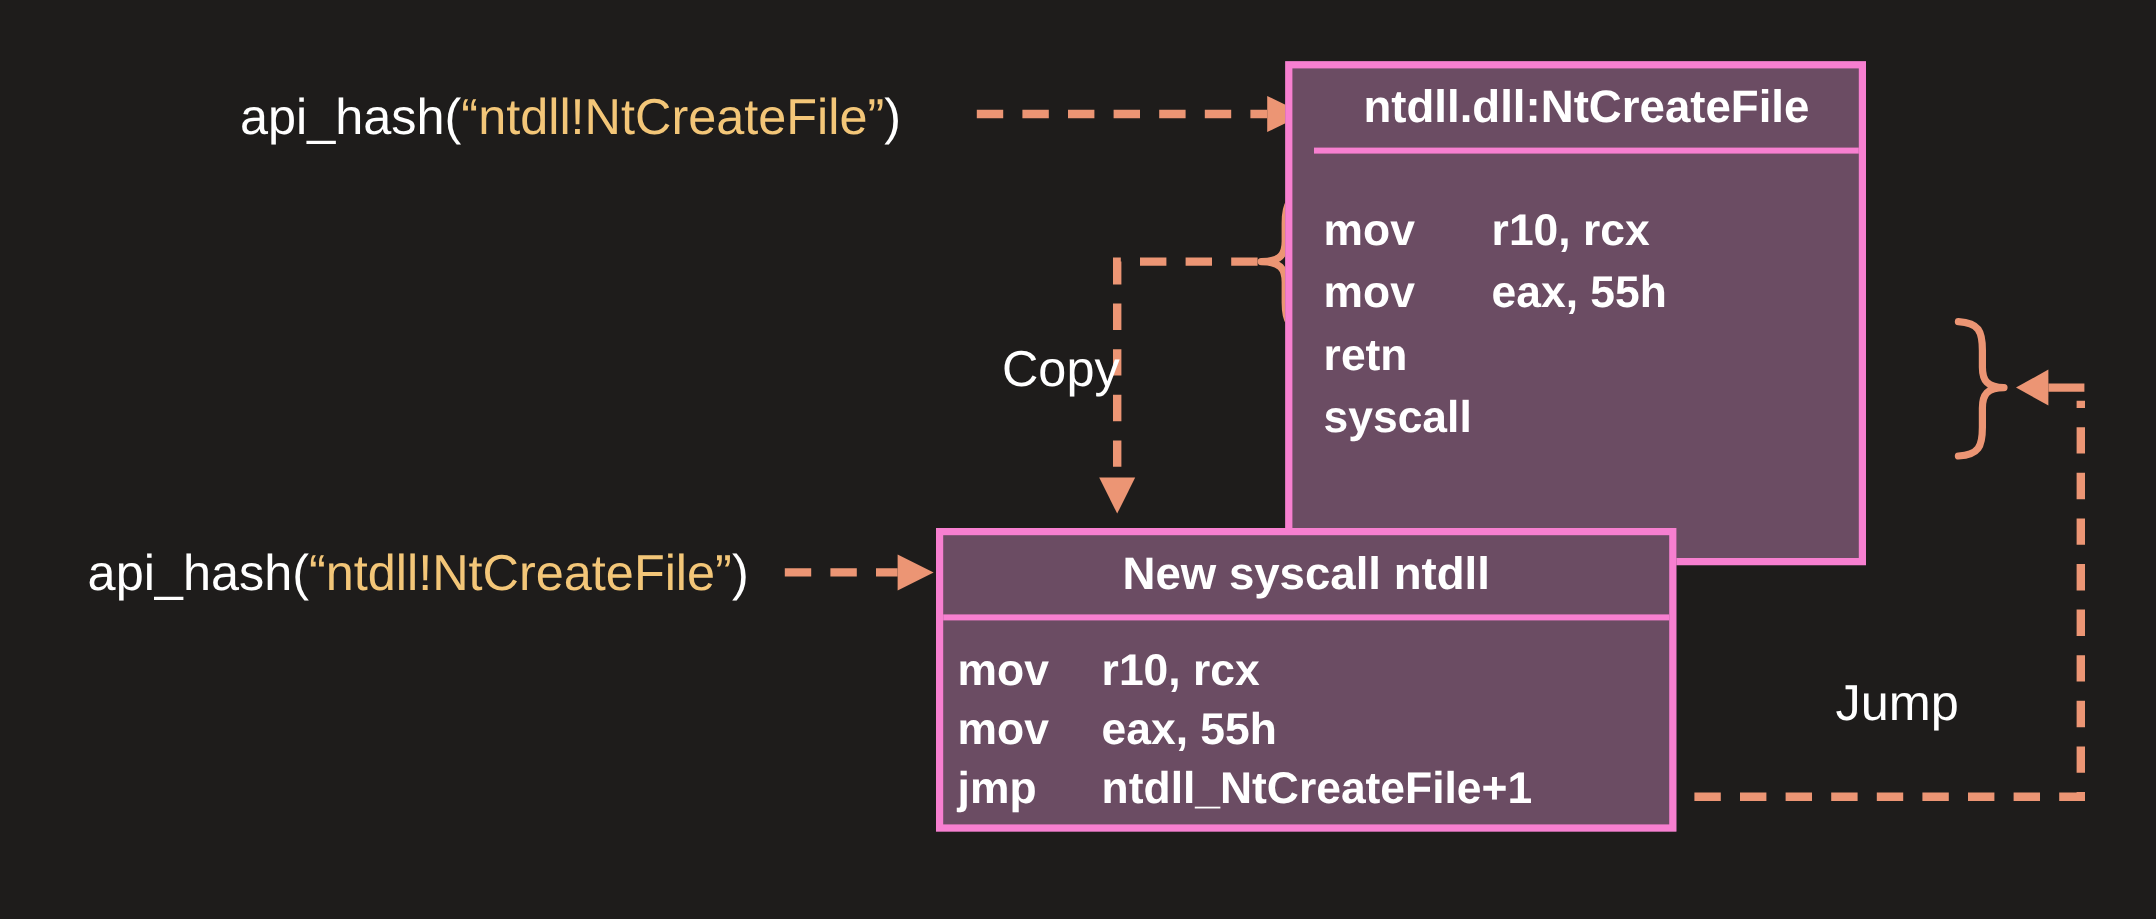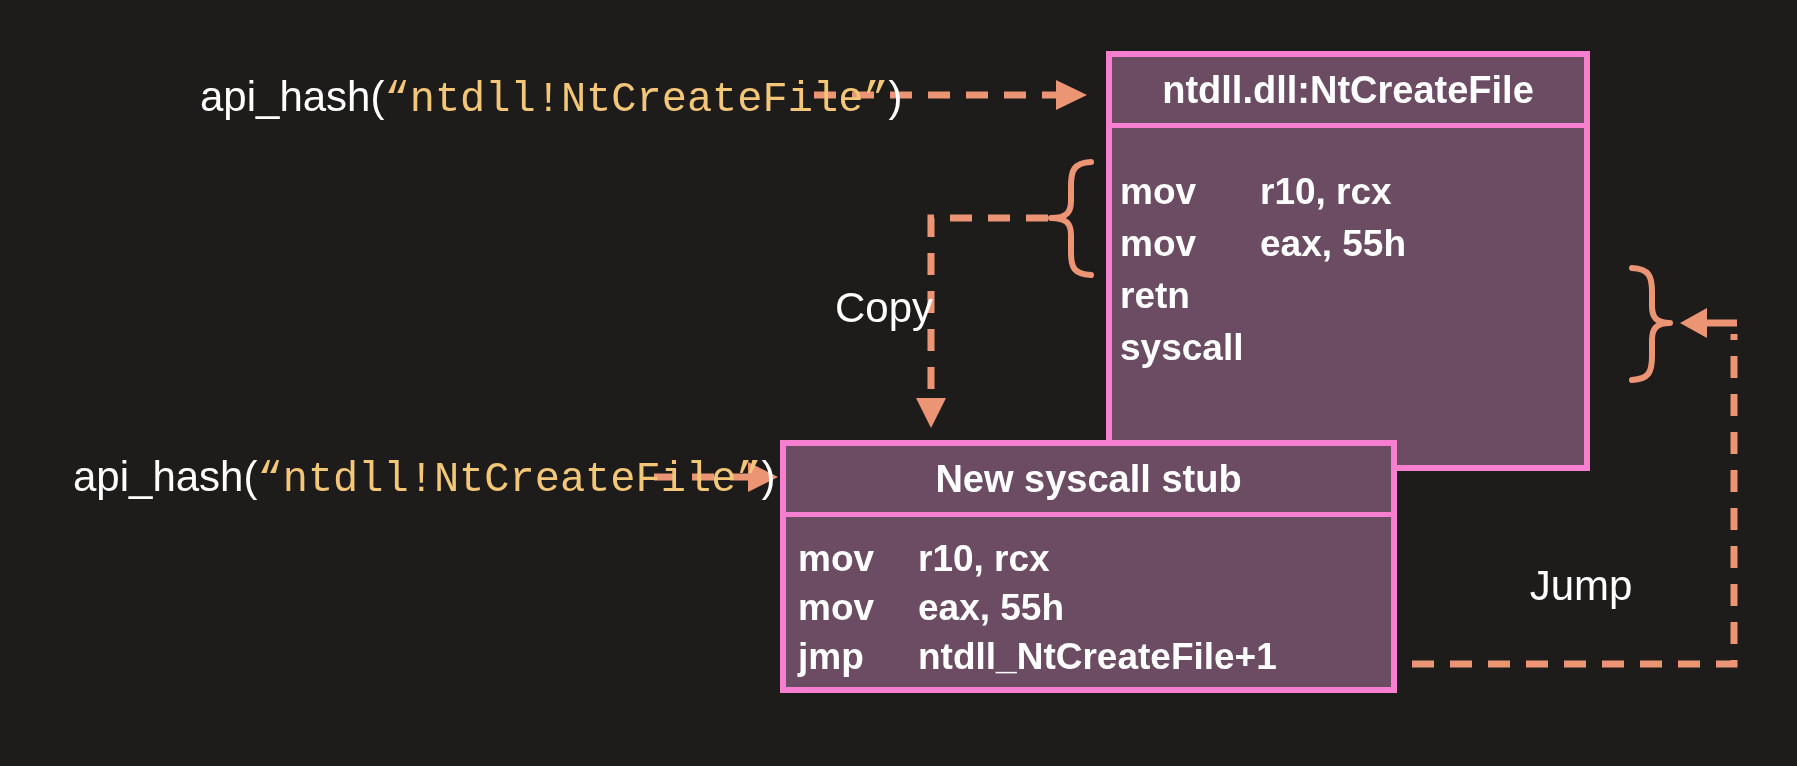--- a/index.html
+++ b/index.html
@@ -49,21 +49,20 @@
     color: var(--c-text, #ffffff);
     font-size: 42px;
     white-space: nowrap;
     transform: translateY(-50%);
   }
   .label.centered {
     transform: translate(-50%, -50%);
   }
   .label .arg {
     color: var(--c-hash, #f3c678);
-    font-family: Liberation Mono, monospace;
   }
   .box {
     position: absolute;
     background: var(--c-fill, #6b4c63);
     border: 6px solid var(--c-border, #f77fd0);
     box-sizing: border-box;
     color: var(--c-text, #ffffff);
   }
   .box-header {
     height: 66px;
@@ -118,21 +117,21 @@
   </svg>
 
   <div class="label" style="left:200px; top:98px;"><span>api_hash(</span><span class="arg">“ntdll!NtCreateFile”</span><span>)</span></div>
 
   <div class="label" style="left:73px; top:478px;"><span>api_hash(</span><span class="arg">“ntdll!NtCreateFile”</span><span>)</span></div>
 
   <div class="label centered" style="left:884px; top:308px;">Copy</div>
 
   <div class="label centered" style="left:1581px; top:586px;">Jump</div>
 
-  <div class="box" style="left:1106px; top:51px; width:484px; height:420px;">
+  <div class="box" style="left:1071px; top:51px; width:484px; height:420px;padding-left:18px;">
     <div class="box-header">ntdll.dll:NtCreateFile</div>
     <div class="box-body ntdll-body">
 
         <div class="code-row">
           <span class="mn">mov</span>
           <span class="op">r10, rcx</span>
         </div>
 
         <div class="code-row">
           <span class="mn">mov</span>
@@ -145,21 +144,21 @@
         </div>
 
         <div class="code-row">
           <span class="mn">syscall</span>
           <span class="op"></span>
         </div>
       </div>
   </div>
 
   <div class="box" style="left:780px; top:440px; width:617px; height:253px;">
-    <div class="box-header">New syscall stub</div>
+    <div class="box-header">New syscall ntdll</div>
     <div class="box-body stub-body">
 
         <div class="code-row">
           <span class="mn">mov</span>
           <span class="op">r10, rcx</span>
         </div>
 
         <div class="code-row">
           <span class="mn">mov</span>
           <span class="op">eax, 55h</span>

